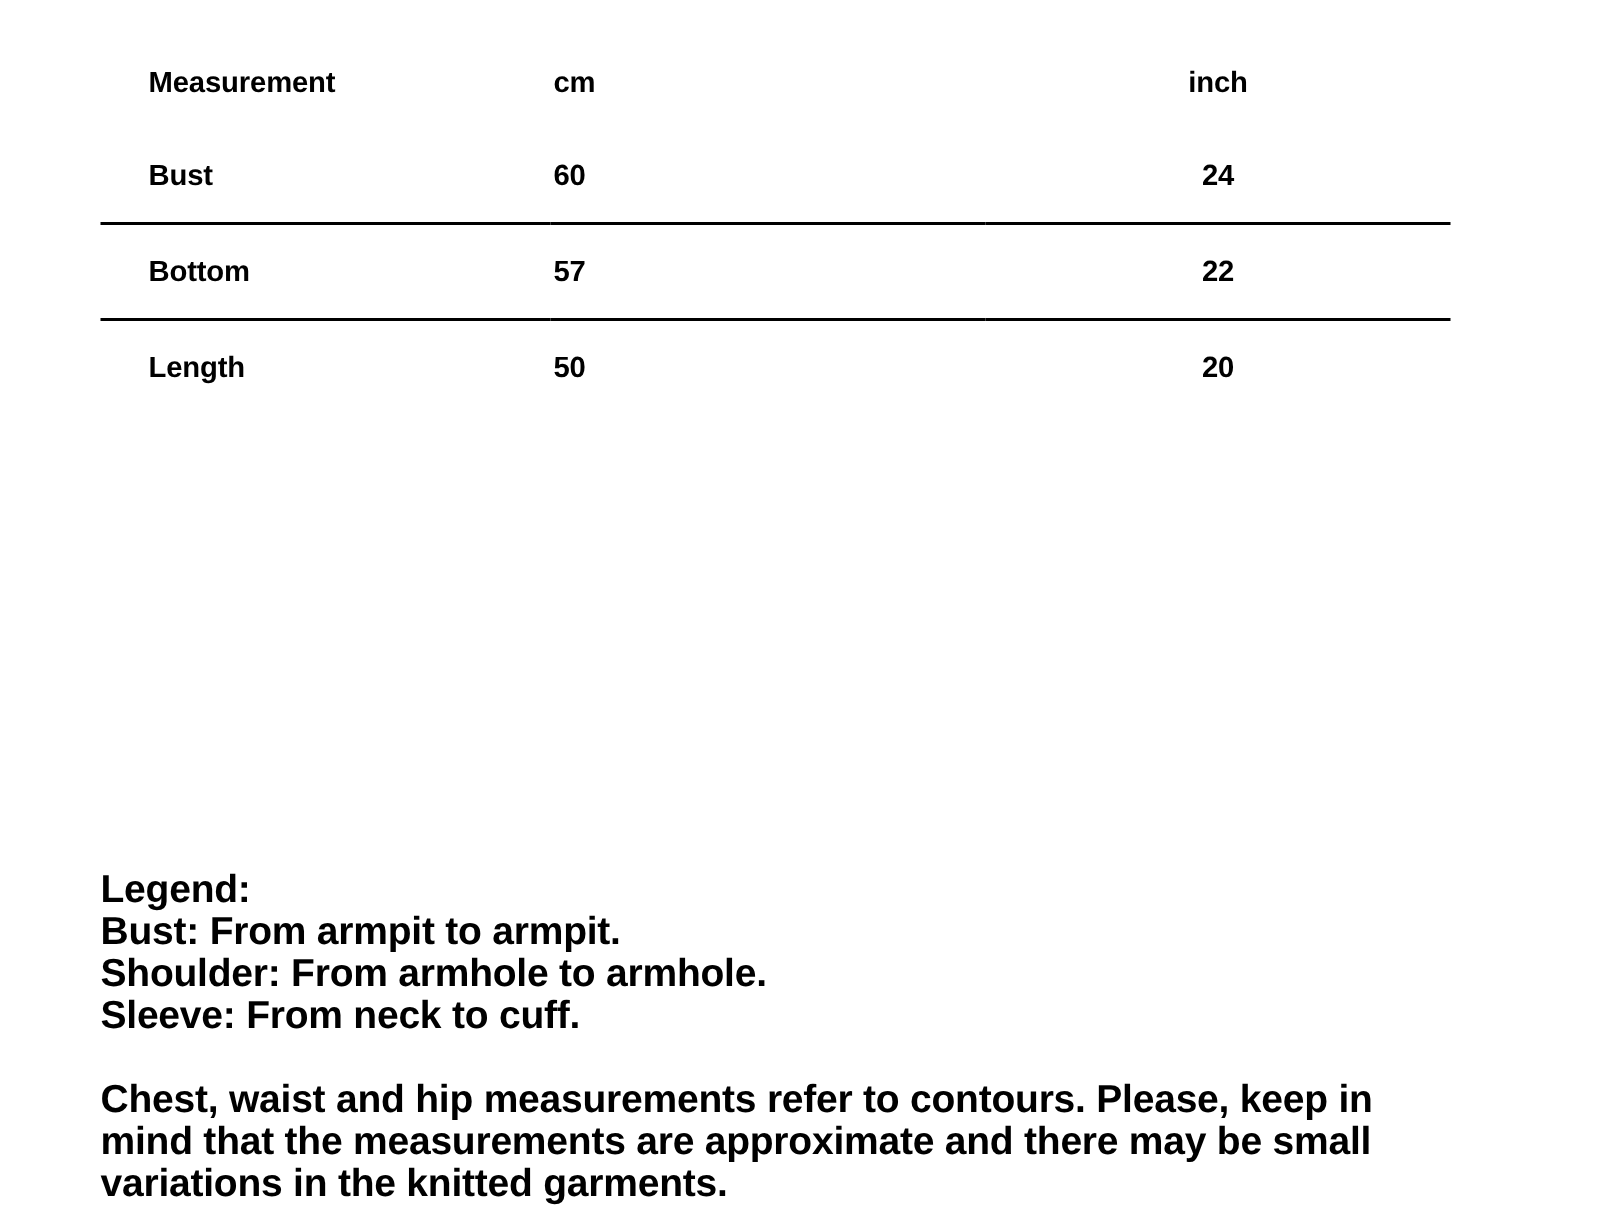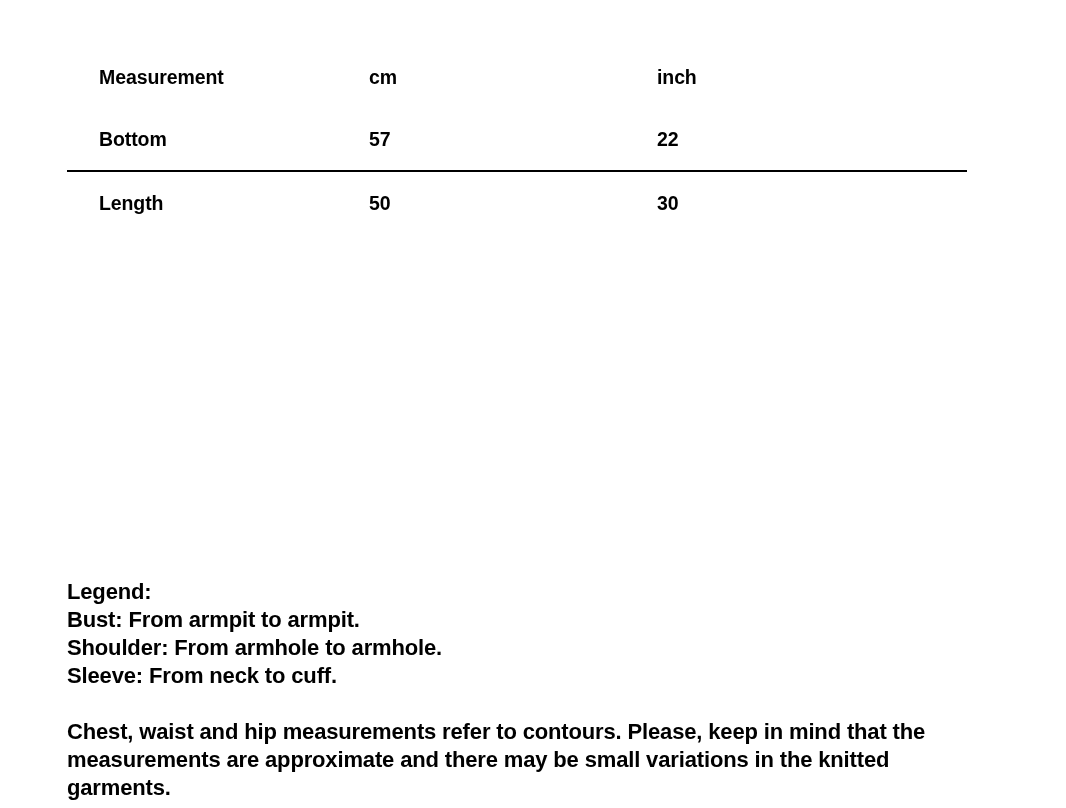--- a/index.html
+++ b/index.html
@@ -20,21 +20,21 @@
     left: 0;
     top: 0;
     width: 1066px;
     height: 808px;
   }
 
   
   .size-table {
     position: absolute;
     left: 67px;
-    top: 46px;
+    top: 24px;
     width: 900px;
     border-collapse: collapse;
     table-layout: fixed;
   }
   .size-table col.c-measure { width: 300px; }
   .size-table col.c-cm      { width: 290px; }
   .size-table col.c-inch    { width: 310px; }
 
   .size-table th,
   .size-table td {
@@ -51,35 +51,35 @@
   }
   .size-table tr:last-child th,
   .size-table tr:last-child td {
     border-bottom: 0;
   }
   .size-table th.col-measure,
   .size-table td.col-measure { padding-left: 32px; }
   .size-table th.col-cm,
   .size-table td.col-cm { padding-left: 2px; margin-left: 13px; }
   .size-table th.col-inch,
-  .size-table td.col-inch { padding-left: 0px; }
+  .size-table td.col-inch { padding-left: 0px; text-align: center; }
 
   .size-table thead th.col-measure { padding-left: 32px; }
   .size-table thead th.col-cm { padding-left: 2px; }
 
   
   .notes {
     position: absolute;
     left: 67px;
     top: 578px;
     width: 900px;
   }
   .notes p {
     margin: 0;
-    font-size: 22px;
+    font-size: 26px;
     font-weight: bold;
     line-height: 28px;
     letter-spacing: -0.15px;
   }
   .legend-block { margin-bottom: 0; }
   .para-gap { height: 28px; }
   .para {
     font-size: 19.5px;
     font-weight: bold;
     line-height: 28px;
@@ -104,28 +104,33 @@
     </colgroup>
     <thead>
       <tr>
         <th class="col-measure">Measurement</th>
         <th class="col-cm">cm</th>
         <th class="col-inch">inch</th>
       </tr>
     </thead>
     <tbody>
       <tr>
+        <td class="col-measure">Bust</td>
+        <td class="col-cm">60</td>
+        <td class="col-inch">24</td>
+      </tr>
+      <tr>
         <td class="col-measure">Bottom</td>
         <td class="col-cm">57</td>
         <td class="col-inch">22</td>
       </tr>
       <tr>
         <td class="col-measure">Length</td>
         <td class="col-cm">50</td>
-        <td class="col-inch">30</td>
+        <td class="col-inch">20</td>
       </tr>
     </tbody>
   </table>
 
   <div class="notes">
     <div class="legend-block">
       <p>Legend:</p>
       <p>Bust: From armpit to armpit.</p>
       <p>Shoulder: From armhole to armhole.</p>
       <p>Sleeve: From neck to cuff.</p>

